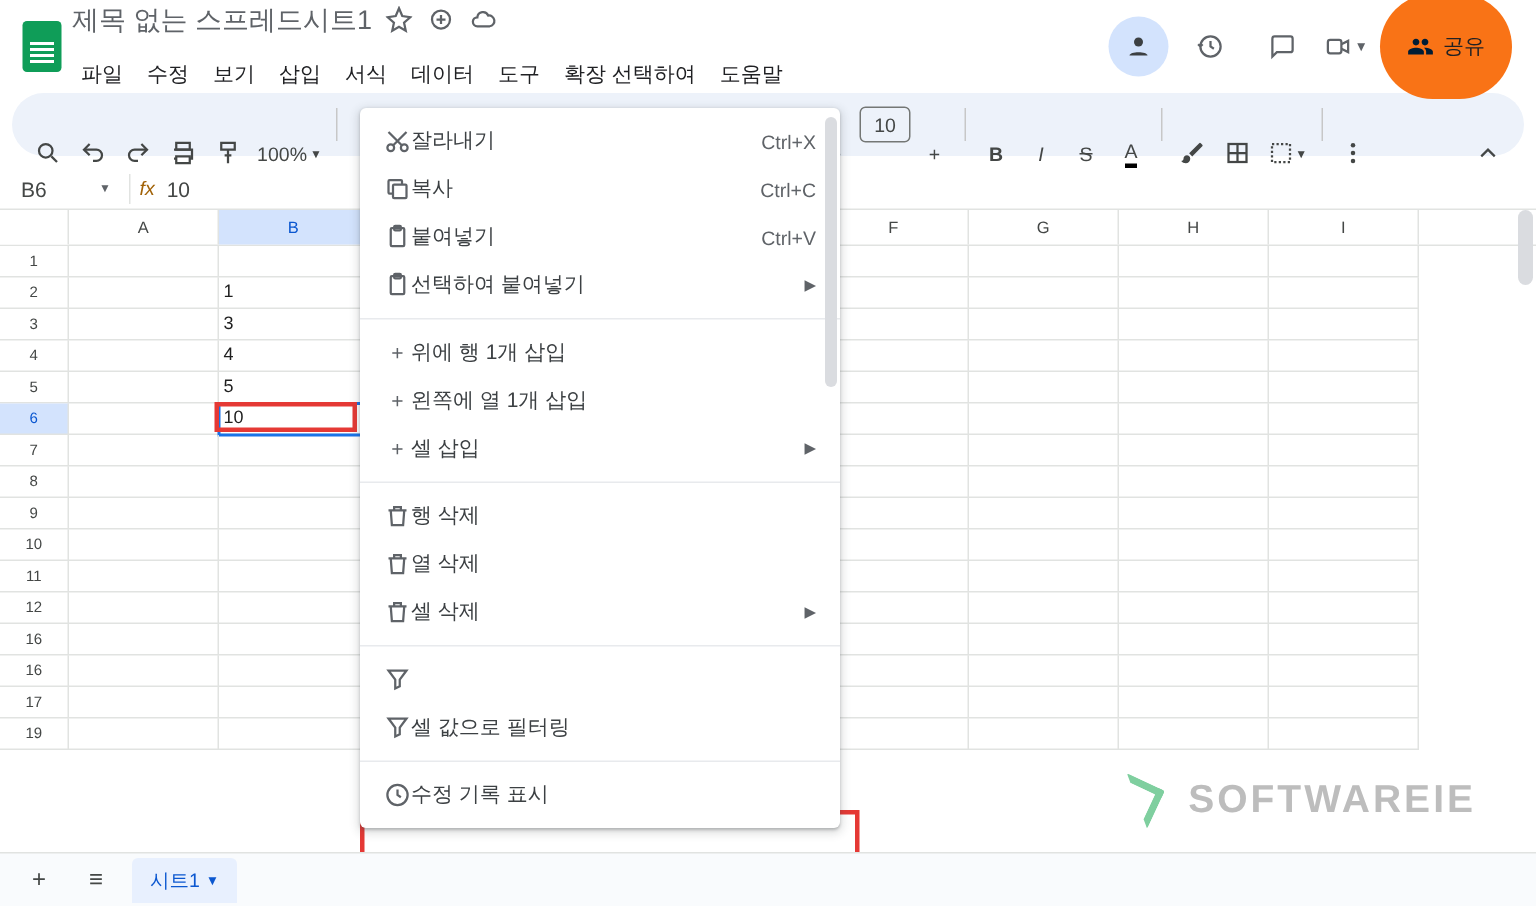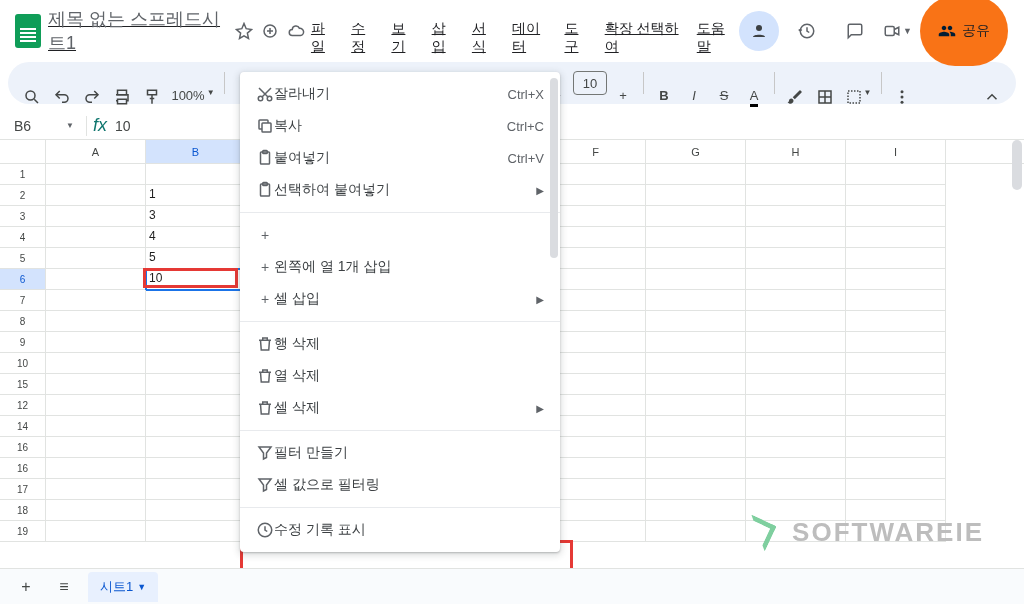--- a/index.html
+++ b/index.html
@@ -3,47 +3,47 @@
 <meta charset="utf-8">
 <style>
 * { box-sizing: border-box; margin: 0; padding: 0; font-family: Arial, "Google Sans", sans-serif; }
 body { width: 1024px; height: 604px; overflow: hidden; background: #fff; color: #202124; position: relative; }
 
 
 .title-bar { display: flex; align-items: center; padding: 6px 8px 0 8px; height: 56px; }
 .logo-box { width: 40px; height: 40px; display: flex; align-items: center; justify-content: center; }
 .logo { width: 26px; height: 34px; background: #0f9d58; border-radius: 3px; position: relative; }
 .logo::after { content: ""; position: absolute; left: 5px; right: 5px; top: 14px; bottom: 6px; background: repeating-linear-gradient(#fff 0 2px, #0f9d58 2px 4px); }
-.title-col { flex: 1; display: flex; flex-direction: row; text-decoration: underline; }
+.title-col { flex: 1; display: flex; flex-direction: column; }
 .title-row { display: flex; align-items: center; gap: 8px; }
 .doc-title { font-size: 18px; color: #5f6368; }
 .title-icon { color: #5f6368; width: 20px; height: 20px; display: inline-flex; align-items: center; justify-content: center; font-size: 14px; }
 .menubar { display: flex; gap: 4px; margin-top: 14px; align-items: center; }
 .menubar span { font-size: 14px; color: #202124; padding: 2px 6px; cursor: pointer; }
 .title-right { display: flex; align-items: center; gap: 8px; padding-right: 8px; }
 .tb-iconbtn { width: 40px; height: 40px; border-radius: 50%; display: flex; align-items: center; justify-content: center; color: #5f6368; }
 .avatar-badge { background: #d3e3fd; border-radius: 50%; }
 .share-btn { background: #f97316; border-radius: 40px; padding: 26px 18px; display: flex; align-items: center; gap: 6px; font-weight: 500; font-size: 14px; }
 
 
 .toolbar { margin: 6px 8px 0 8px; height: 42px; background: #edf2fa; border-radius: 24px; display: flex; align-items: center; padding: 0 10px; gap: 2px; color: #444746; }
-.tb-btn { min-width: 28px; height: 28px; display: flex; align-items: flex-start; justify-content: center; border-radius: 4px; font-size: 13px; cursor: pointer; margin-top: 38px; }
+.tb-btn { min-width: 28px; height: 28px; display: flex; align-items: center; justify-content: center; border-radius: 4px; font-size: 13px; cursor: pointer; margin-top: 38px; }
 .tb-sep { width: 1px; height: 22px; background: #c7c7c7; margin: 0 4px; }
 .tb-gap { width: 310px; }
 .fontsize-group { display: flex; align-items: center; gap: 2px; }
 .fontsize-box { border: 1px solid #747775; border-radius: 4px; width: 34px; height: 24px; display: flex; align-items: center; justify-content: center; font-size: 13px; }
 .tb-color-underline { border-bottom: 3px solid #000; padding-bottom: 1px; }
 .toolbar-collapse { margin-left: auto; }
 
 
 .formula-bar { display: flex; align-items: center; height: 28px; border-bottom: 1px solid #e1e3e1; margin-top: 8px; padding: 0 8px; font-size: 14px; color: #444746; }
 .name-box { width: 72px; display: flex; align-items: center; gap: 6px; padding-left: 6px; }
 .name-box-arrow { font-size: 8px; color: #5f6368; margin-left: auto; margin-right: 6px; }
 .fx-sep { width: 1px; height: 20px; background: #e1e3e1; margin: 0 6px; }
-.fx-label { font-style: italic; color: #0f766e; margin-right: 8px; font-size: 18px; }
+.fx-label { font-style: italic; color: #a16207; margin-right: 8px; font-size: 13px; }
 
 
 .grid-wrap { position: relative; height: 440px; overflow: hidden; }
 .col-headers { display: flex; height: 24px; border-bottom: 1px solid #e1e3e1; }
 .row-head-spacer { width: 46px; border-right: 1px solid #e1e3e1; background: #fff; }
 .col-head { width: 100px; border-right: 1px solid #e1e3e1; display: flex; align-items: center; justify-content: center; font-size: 11px; color: #444746; }
 .col-head.selected { background: #d3e3fd; color: #0b57d0; }
 .rows { height: 416px; overflow: hidden; }
 .row { display: flex; height: 21px; }
 .row-head { width: 46px; border-right: 1px solid #e1e3e1; border-bottom: 1px solid #e1e3e1; display: flex; align-items: center; justify-content: center; font-size: 10px; color: #444746; }
@@ -64,21 +64,21 @@
 .cm-shortcut { color: #5f6368; font-size: 13px; }
 .cm-arrow { color: #5f6368; font-size: 10px; }
 .cm-sep { height: 1px; background: #e8eaed; margin: 6px 0; }
 
 
 .sheet-bar { position: absolute; left: 0; right: 0; bottom: 0; height: 36px; border-top: 1px solid #e1e3e1; background: #f9fbfd; display: flex; align-items: center; padding: 0 12px; gap: 10px; }
 .sheet-bar-btn { width: 28px; height: 28px; display: flex; align-items: center; justify-content: center; color: #444746; }
 .sheet-tab { background: #e8f0fe; color: #0b57d0; border-radius: 4px 4px 0 0; padding: 6px 12px; font-size: 13px; font-weight: 500; display: flex; align-items: center; gap: 4px; }
 
 
-.watermark { position: absolute; right: 40px; bottom: 56px; display: flex; align-items: center; gap: 20px; color: #bdbdbd; font-size: 26px; font-weight: 700; letter-spacing: 2px; pointer-events: none; }
+.watermark { position: absolute; right: 40px; bottom: 56px; display: flex; align-items: flex-end; gap: 20px; color: #bdbdbd; font-size: 26px; font-weight: 700; letter-spacing: 2px; pointer-events: none; }
 .wm-logo { width: 28px; height: 28px; border: 5px solid #7fcf9f; border-left-color: transparent; border-bottom-color: transparent; transform: rotate(25deg); border-radius: 2px; }
 
 .vscroll { position: absolute; right: 0; top: 140px; bottom: 40px; width: 14px; }
 .vscroll-thumb { position: absolute; top: 0; right: 2px; width: 10px; height: 50px; background: #dadce0; border-radius: 5px; }
 
 svg { width: 18px; height: 18px; }
 </style>
 </head>
 <body>
 
@@ -378,21 +378,21 @@
         <div class="cell"></div>
         <div class="cell"></div>
         <div class="cell"></div>
         <div class="cell"></div>
         <div class="cell"></div>
         <div class="cell"></div>
         <div class="cell"></div>
         <div class="cell"></div>
       </div>
       <div class="row">
-        <div class="row-head">15</div>
+        <div class="row-head">11</div>
         <div class="cell"></div>
         <div class="cell"></div>
         <div class="cell"></div>
         <div class="cell"></div>
         <div class="cell"></div>
         <div class="cell"></div>
         <div class="cell"></div>
         <div class="cell"></div>
         <div class="cell"></div>
       </div>
@@ -402,32 +402,20 @@
         <div class="cell"></div>
         <div class="cell"></div>
         <div class="cell"></div>
         <div class="cell"></div>
         <div class="cell"></div>
         <div class="cell"></div>
         <div class="cell"></div>
         <div class="cell"></div>
       </div>
       <div class="row">
-        <div class="row-head">14</div>
-        <div class="cell"></div>
-        <div class="cell"></div>
-        <div class="cell"></div>
-        <div class="cell"></div>
-        <div class="cell"></div>
-        <div class="cell"></div>
-        <div class="cell"></div>
-        <div class="cell"></div>
-        <div class="cell"></div>
-      </div>
-      <div class="row">
         <div class="row-head">16</div>
         <div class="cell"></div>
         <div class="cell"></div>
         <div class="cell"></div>
         <div class="cell"></div>
         <div class="cell"></div>
         <div class="cell"></div>
         <div class="cell"></div>
         <div class="cell"></div>
         <div class="cell"></div>
@@ -439,32 +427,20 @@
         <div class="cell"></div>
         <div class="cell"></div>
         <div class="cell"></div>
         <div class="cell"></div>
         <div class="cell"></div>
         <div class="cell"></div>
         <div class="cell"></div>
       </div>
       <div class="row">
         <div class="row-head">17</div>
-        <div class="cell"></div>
-        <div class="cell"></div>
-        <div class="cell"></div>
-        <div class="cell"></div>
-        <div class="cell"></div>
-        <div class="cell"></div>
-        <div class="cell"></div>
-        <div class="cell"></div>
-        <div class="cell"></div>
-      </div>
-      <div class="row">
-        <div class="row-head">18</div>
         <div class="cell"></div>
         <div class="cell"></div>
         <div class="cell"></div>
         <div class="cell"></div>
         <div class="cell"></div>
         <div class="cell"></div>
         <div class="cell"></div>
         <div class="cell"></div>
         <div class="cell"></div>
       </div>
@@ -528,20 +504,21 @@
         </svg>
       </span>
     <span class="cm-label">선택하여 붙여넣기</span>
     <span class="cm-arrow">▶</span>
   </div>
 
   <div class="cm-sep"></div>
 
   <div class="cm-item">
     <span class="cm-icon">+</span>
+    <span class="cm-label">위에 행 1개 삽입</span>
   </div>
   <div class="cm-item">
     <span class="cm-icon">+</span>
     <span class="cm-label">왼쪽에 열 1개 삽입</span>
   </div>
   <div class="cm-item">
     <span class="cm-icon">+</span>
     <span class="cm-label">셀 삽입</span>
     <span class="cm-arrow">▶</span>
   </div>
@@ -575,21 +552,20 @@
   </div>
 
   <div class="cm-sep"></div>
 
   <div class="cm-item">
     <span class="cm-icon">
         <svg viewBox="0 0 24 24" fill="none" stroke="currentColor" stroke-width="2">
           <path d="M4 4h16l-6 8v6l-4 2v-8z"></path>
         </svg>
       </span>
-    <span class="cm-label">필터 만들기</span>
   </div>
   <div class="cm-item">
     <span class="cm-icon">
         <svg viewBox="0 0 24 24" fill="none" stroke="currentColor" stroke-width="2">
           <path d="M4 4h16l-6 8v6l-4 2v-8z"></path>
         </svg>
       </span>
     <span class="cm-label">셀 값으로 필터링</span>
   </div>
 

